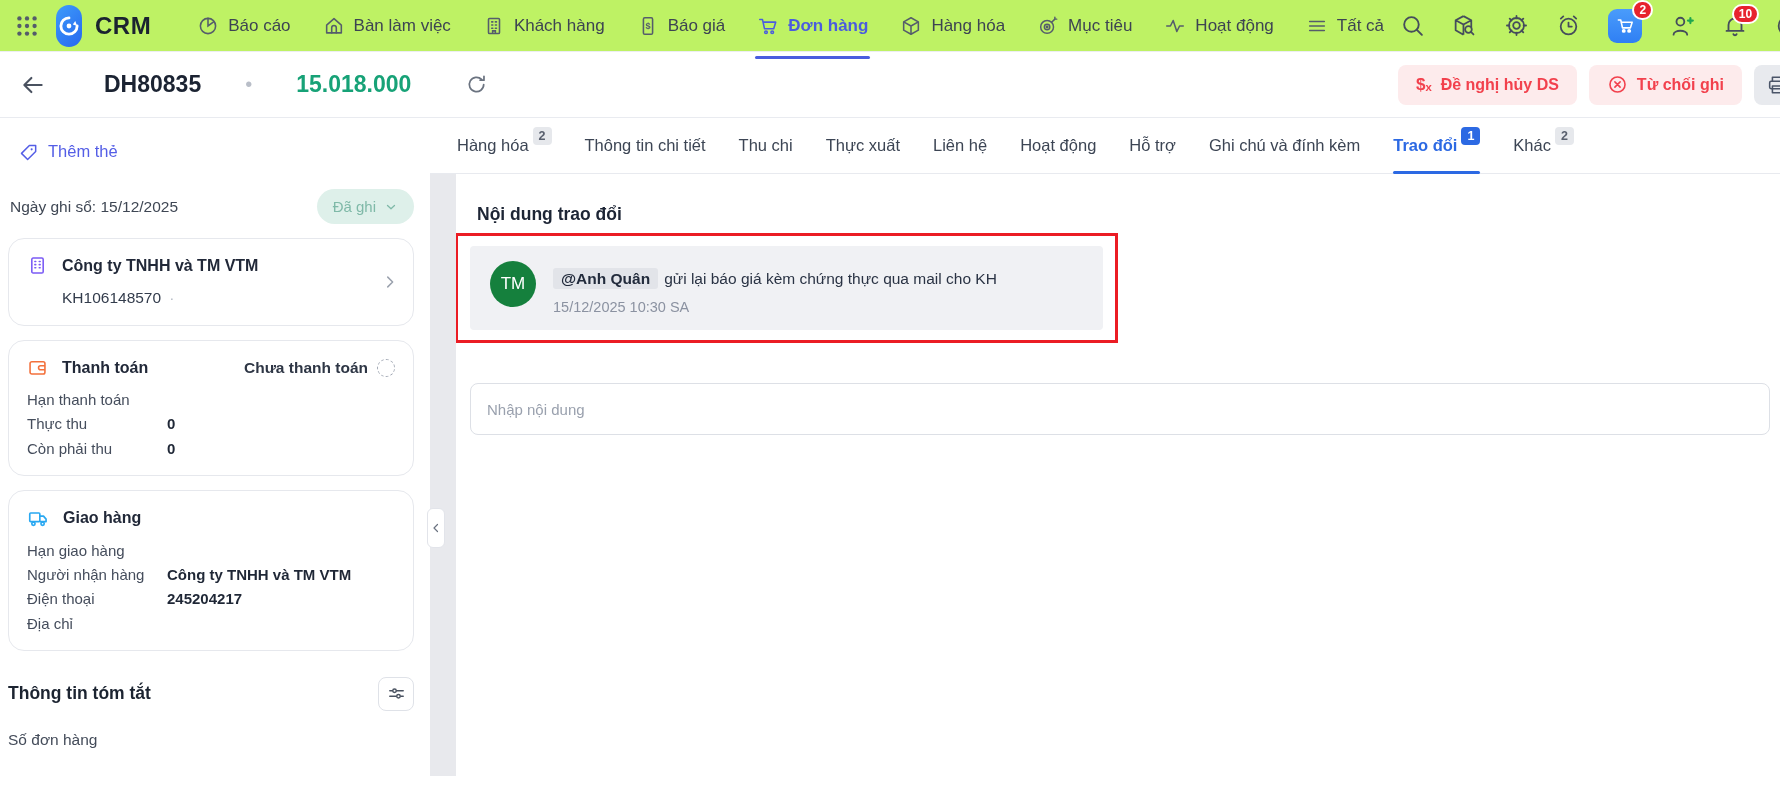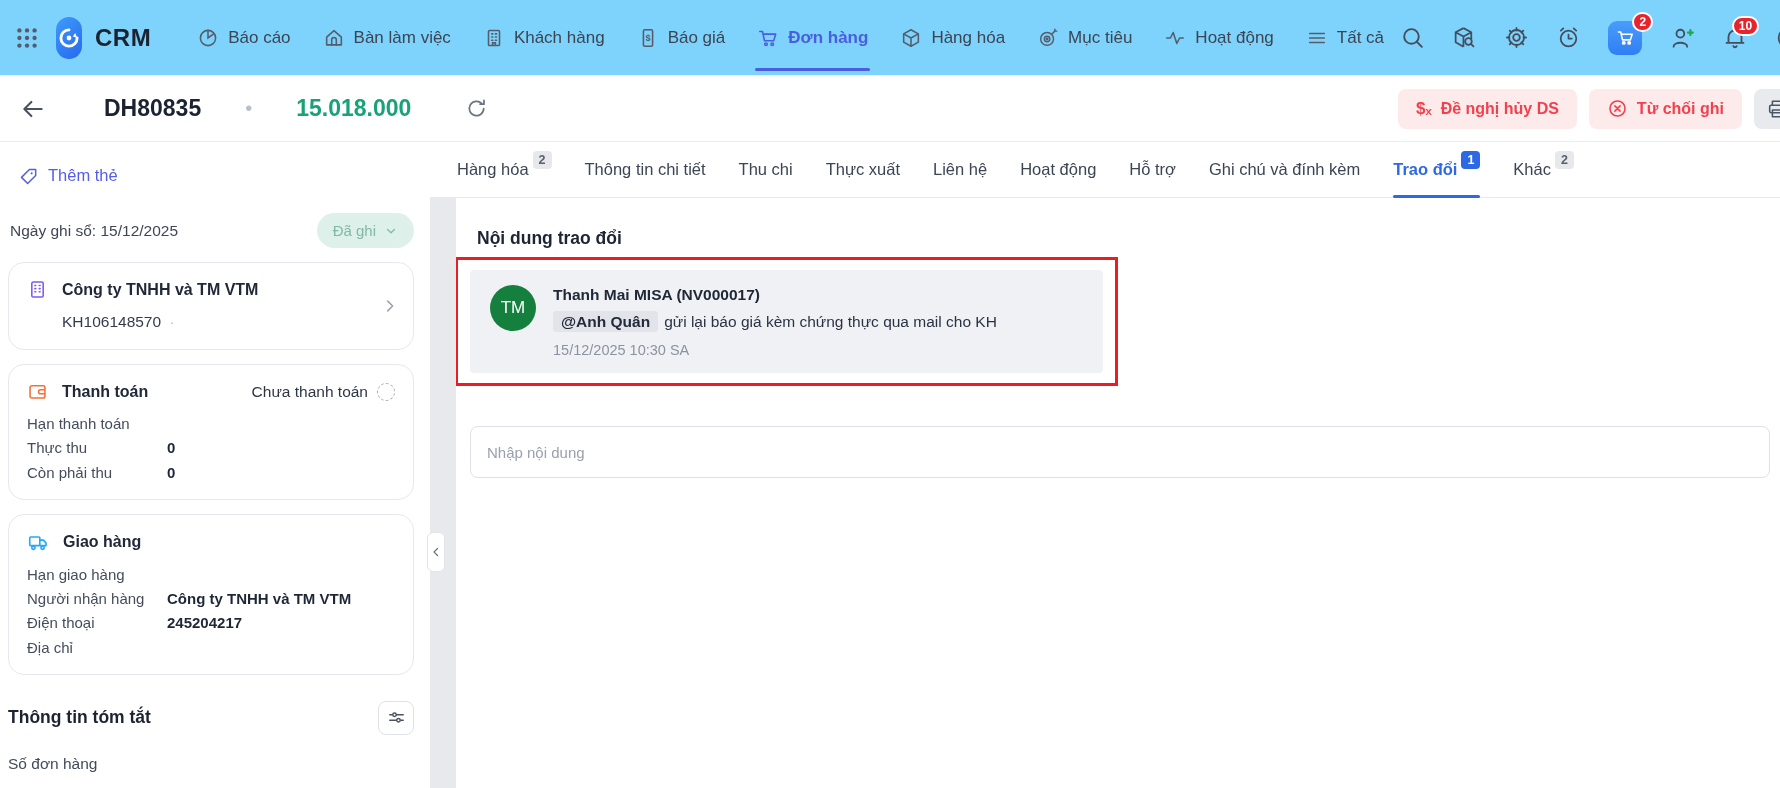--- a/index.html
+++ b/index.html
@@ -2,22 +2,22 @@
 <html><head>
 <meta charset="utf-8">
 <style>
 * { margin:0; padding:0; box-sizing:border-box; }
 html,body { width:1780px; height:788px; overflow:hidden; background:#fff;
   font-family:"Liberation Sans","DejaVu Sans",sans-serif; color:#3d4452; }
 
 svg { display:block; }
 
 
-.topnav { height:76px; display:flex; align-items:center; padding:0 18px 0 14px;
-  border-bottom:1px solid #eceef2; background:#7dd3fc; }
+.topnav { height:52px; display:flex; align-items:center; padding:0 18px 0 14px;
+  border-bottom:1px solid #eceef2; background:#bef264; }
 .apps-grid { color:#545c6a; margin-right:16px; cursor:pointer; }
 .logo-tile { width:42px; height:42px; border-radius:13px;
   background:linear-gradient(135deg,#3e9cfa,#2667ef); display:flex; align-items:center;
   justify-content:center; margin-right:13px; }
 .app-title { font-size:24px; font-weight:bold; color:#1b2330; letter-spacing:.5px; margin-right:30px; }
 .nav-items { display:flex; height:64px; }
 .nav-item { position:relative; display:flex; align-items:center; gap:9px; padding:0 16px;
   font-size:17px; color:#3d4452; cursor:pointer; white-space:nowrap; }
 .nav-item .ic { color:#555d6b; }
 .nav-item.active { color:#4a5cdf; font-weight:bold; }
@@ -61,21 +61,21 @@
 .posted-row { display:flex; align-items:center; justify-content:space-between;
   margin:26px 0 0 2px; }
 .posted-label { font-size:15.5px; color:#3f4754; }
 .status-pill { display:flex; align-items:center; gap:8px; background:#def0ea; color:#7fb9a8;
   font-size:15px; padding:9px 16px; border-radius:19px; cursor:pointer; }
 .side-card { position:relative; border:1px solid #e6e8ed; border-radius:16px;
   padding:16px 18px; margin-top:14px; background:#fff; }
 .card-head { display:flex; align-items:center; gap:14px; }
 .card-title { font-size:16px; font-weight:bold; color:#212838; }
 .card-head-right { margin-left:auto; display:flex; align-items:center; gap:9px; }
-.plain-text { font-size:15.5px; color:#2e3645; }
+.plain-text { font-size:15.5px; color:#2e3645;font-weight:bold; }
 .dashed-circle { width:18px; height:18px; border:1.6px dashed #a0a7b3; border-radius:50%; }
 .cust-code-row { display:flex; align-items:center; gap:8px; margin:13px 0 2px 35px;
   font-size:15.5px; color:#333c4c; }
 .code-dot { color:#b6bcc6; }
 .chev-right { position:absolute; right:14px; top:50%; transform:translateY(-50%);
   color:#9aa1ad; cursor:pointer; }
 .kv-rows { margin-top:12px; }
 .kv-row { display:flex; margin-top:4px; font-size:15px; line-height:1.35; }
 .kv-label { width:140px; flex:none; color:#454d5c; }
 .kv-value { font-weight:bold; color:#1f2736; }
@@ -511,21 +511,20 @@
         </span>
       </div>
 
       <div class="content">
         <div class="content-title">Nội dung trao đổi</div>
 
         <div class="annotation-box">
           <div class="message-card">
             <span class="avatar">TM</span>
             <div>
-              <div class="msg-author">Thanh Mai MISA (NV000017)</div>
               <div class="msg-line">
                 <span class="mention-chip">@Anh Quân</span><span>gửi lại báo giá kèm chứng thực qua mail cho KH</span>
               </div>
               <div class="msg-time">15/12/2025 10:30 SA</div>
             </div>
           </div>
         </div>
 
         <input class="comment-input" type="text" placeholder="Nhập nội dung" style="">
       </div>

